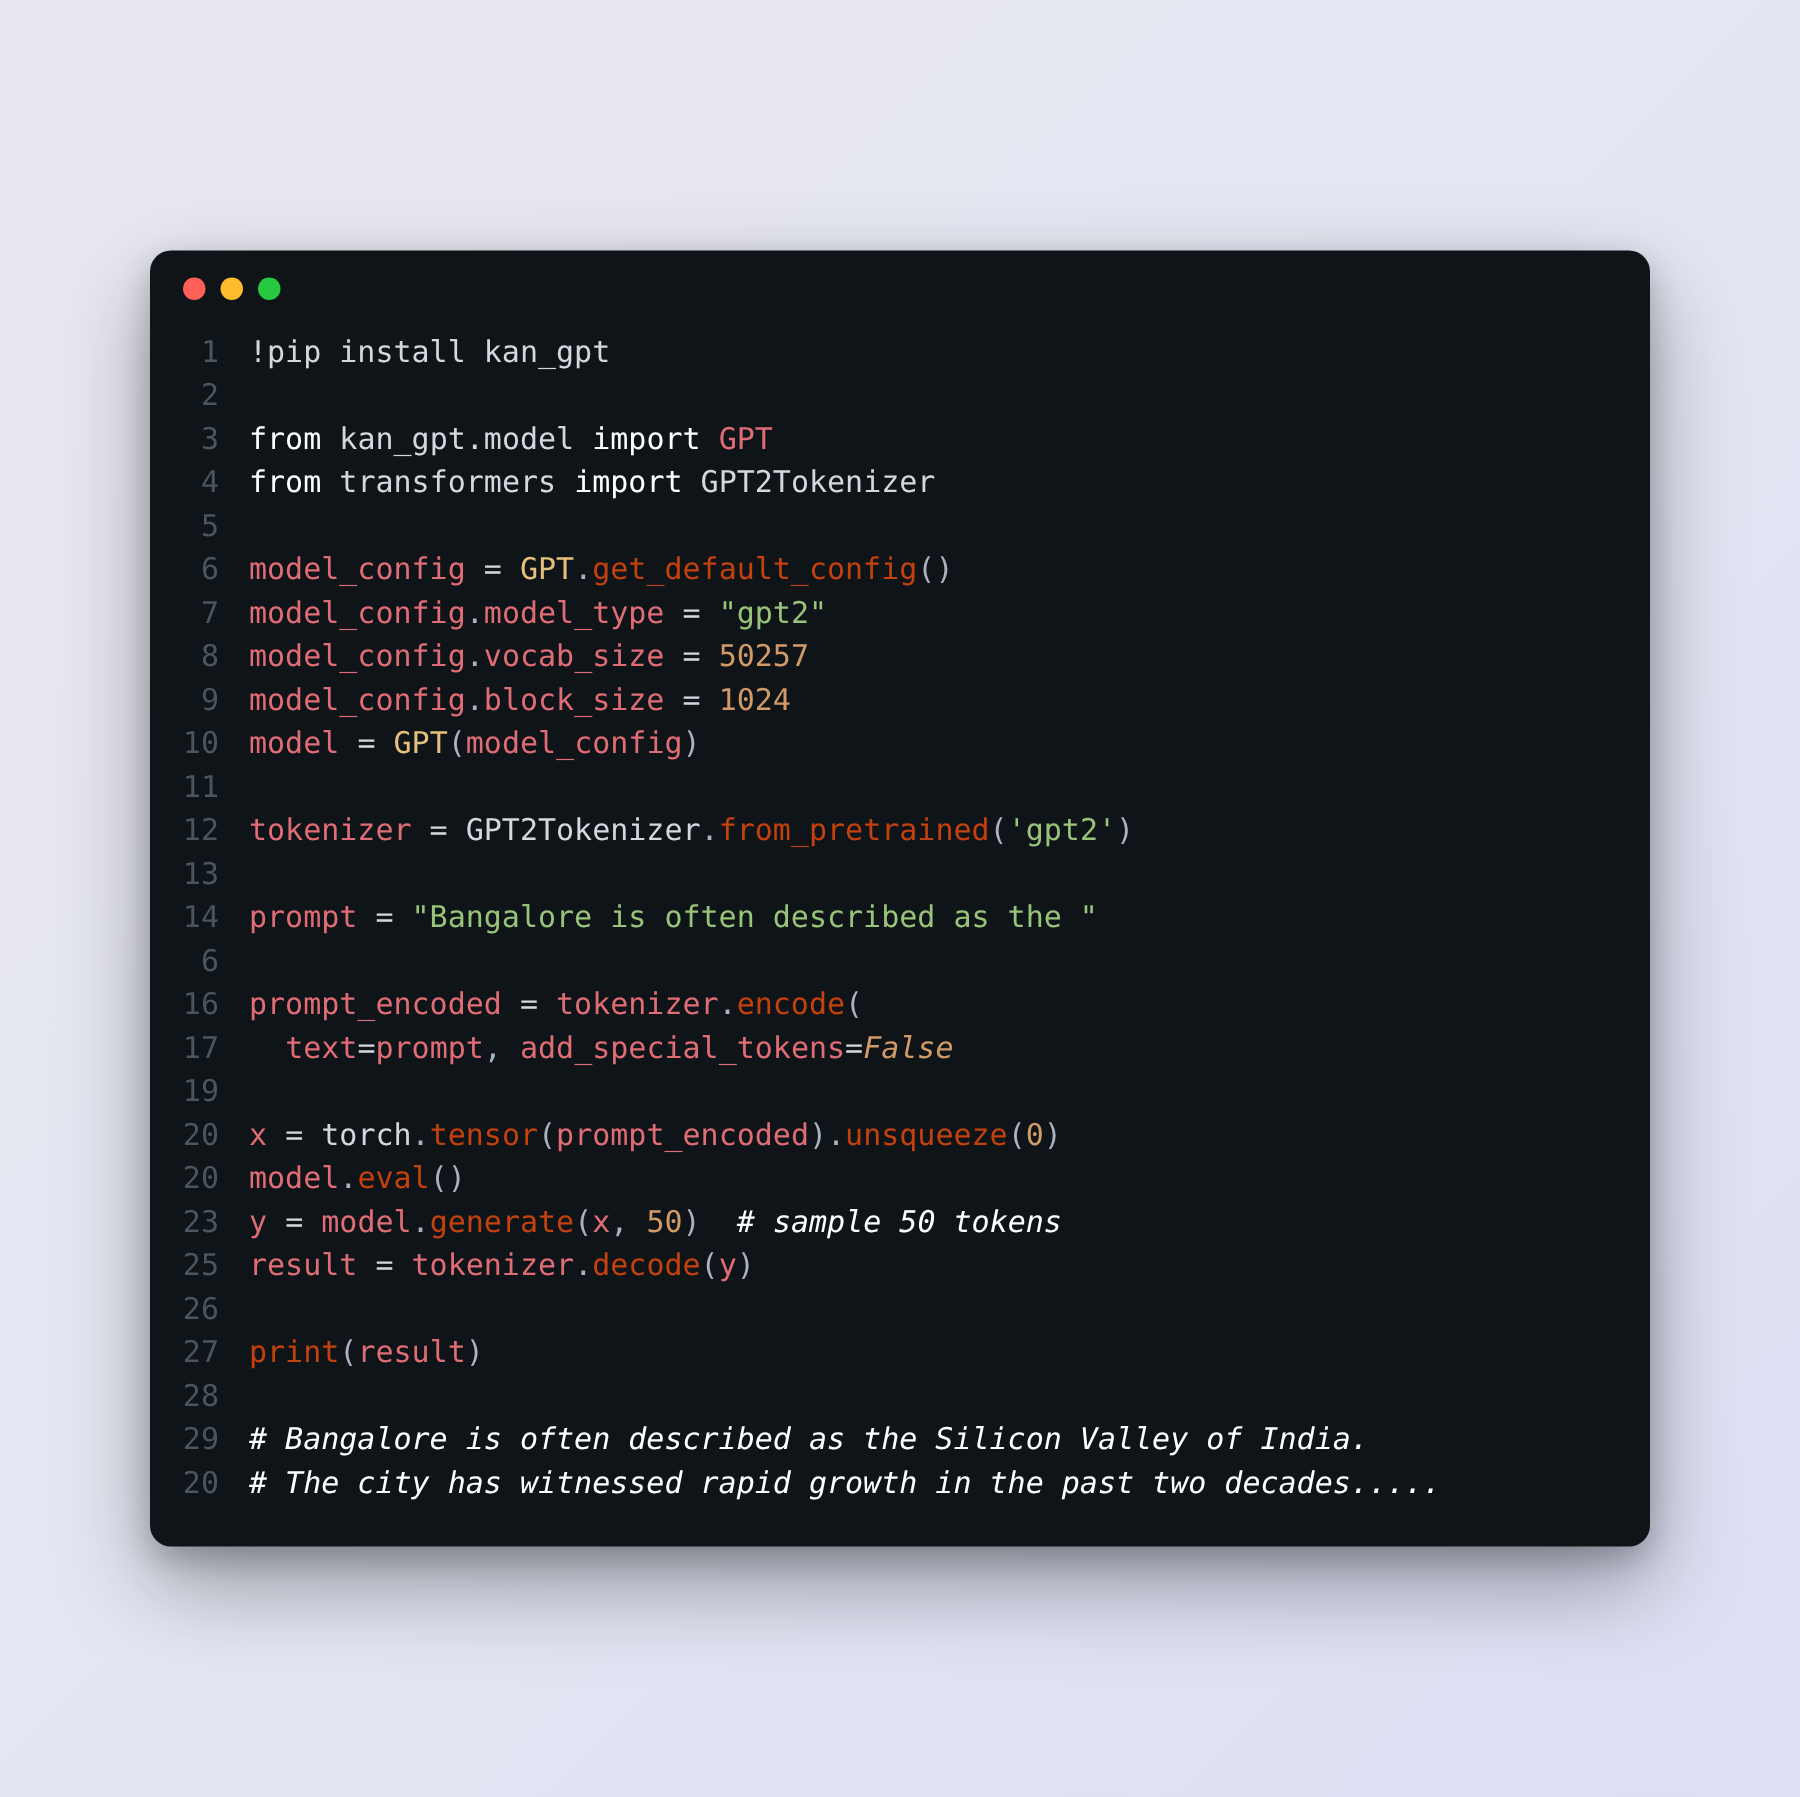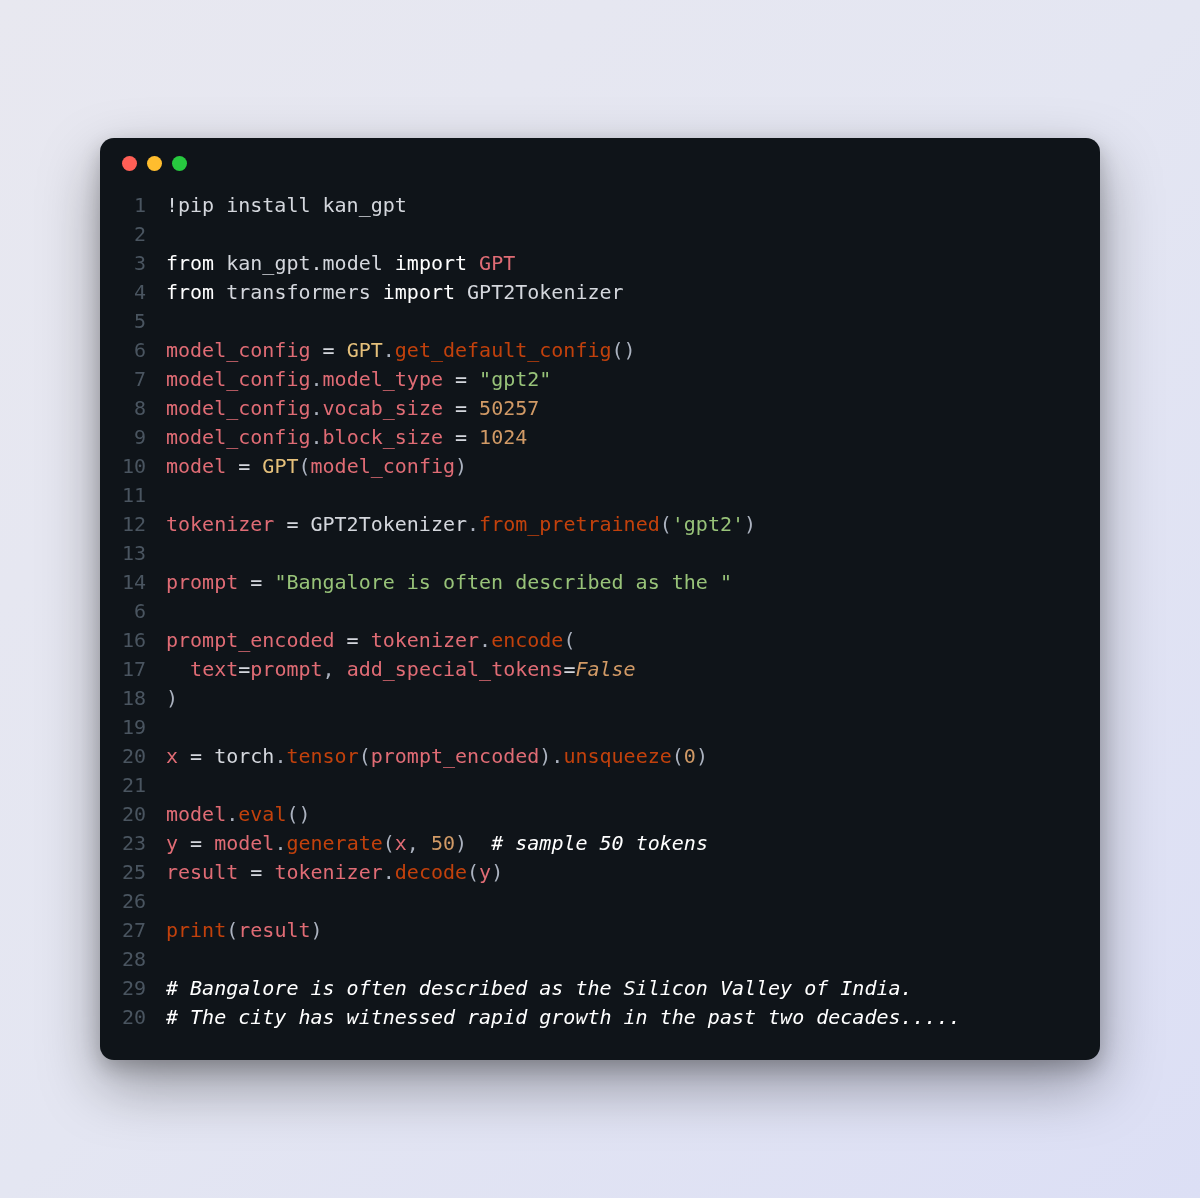--- a/index.html
+++ b/index.html
@@ -85,24 +85,22 @@
       <div class="line"><span class="gutter">8</span><span class="content"><span class="tok-ident-red">model_config</span><span class="tok-punc">.</span><span class="tok-ident-red">vocab_size</span><span class="tok-operator"> = </span><span class="tok-number">50257</span></span></div>
       <div class="line"><span class="gutter">9</span><span class="content"><span class="tok-ident-red">model_config</span><span class="tok-punc">.</span><span class="tok-ident-red">block_size</span><span class="tok-operator"> = </span><span class="tok-number">1024</span></span></div>
       <div class="line"><span class="gutter">10</span><span class="content"><span class="tok-ident-red">model</span><span class="tok-operator"> = </span><span class="tok-class">GPT</span><span class="tok-punc">(</span><span class="tok-ident-red">model_config</span><span class="tok-punc">)</span></span></div>
       <div class="line"><span class="gutter">11</span><span class="content"></span></div>
       <div class="line"><span class="gutter">12</span><span class="content"><span class="tok-ident-red">tokenizer</span><span class="tok-operator"> = </span><span class="tok-default">GPT2Tokenizer</span><span class="tok-punc">.</span><span class="tok-ident-func">from_pretrained</span><span class="tok-punc">(</span><span class="tok-string">'gpt2'</span><span class="tok-punc">)</span></span></div>
       <div class="line"><span class="gutter">13</span><span class="content"></span></div>
       <div class="line"><span class="gutter">14</span><span class="content"><span class="tok-ident-red">prompt</span><span class="tok-operator"> = </span><span class="tok-string">"Bangalore is often described as the "</span></span></div>
       <div class="line"><span class="gutter">6</span><span class="content"></span></div>
       <div class="line"><span class="gutter">16</span><span class="content"><span class="tok-ident-red">prompt_encoded</span><span class="tok-operator"> = </span><span class="tok-ident-red">tokenizer</span><span class="tok-punc">.</span><span class="tok-ident-func">encode</span><span class="tok-punc">(</span></span></div>
       <div class="line"><span class="gutter">17</span><span class="content"><span class="tok-default">  </span><span class="tok-ident-red">text</span><span class="tok-operator">=</span><span class="tok-ident-red">prompt</span><span class="tok-punc">, </span><span class="tok-ident-red">add_special_tokens</span><span class="tok-operator">=</span><span class="tok-const">False</span></span></div>
-      <div class="line"><span class="gutter">18</span><span class="content"><span class="tok-punc">)</span></span></div>
       <div class="line"><span class="gutter">19</span><span class="content"></span></div>
       <div class="line"><span class="gutter">20</span><span class="content"><span class="tok-ident-red">x</span><span class="tok-operator"> = </span><span class="tok-default">torch</span><span class="tok-punc">.</span><span class="tok-ident-func">tensor</span><span class="tok-punc">(</span><span class="tok-ident-red">prompt_encoded</span><span class="tok-punc">)</span><span class="tok-punc">.</span><span class="tok-ident-func">unsqueeze</span><span class="tok-punc">(</span><span class="tok-number">0</span><span class="tok-punc">)</span></span></div>
-      <div class="line"><span class="gutter">21</span><span class="content"></span></div>
       <div class="line"><span class="gutter">20</span><span class="content"><span class="tok-ident-red">model</span><span class="tok-punc">.</span><span class="tok-ident-func">eval</span><span class="tok-punc">()</span></span></div>
       <div class="line"><span class="gutter">23</span><span class="content"><span class="tok-ident-red">y</span><span class="tok-operator"> = </span><span class="tok-ident-red">model</span><span class="tok-punc">.</span><span class="tok-ident-func">generate</span><span class="tok-punc">(</span><span class="tok-ident-red">x</span><span class="tok-punc">, </span><span class="tok-number">50</span><span class="tok-punc">)</span><span class="tok-default">  </span><span class="tok-comment"># sample 50 tokens</span></span></div>
       <div class="line"><span class="gutter">25</span><span class="content"><span class="tok-ident-red">result</span><span class="tok-operator"> = </span><span class="tok-ident-red">tokenizer</span><span class="tok-punc">.</span><span class="tok-ident-func">decode</span><span class="tok-punc">(</span><span class="tok-ident-red">y</span><span class="tok-punc">)</span></span></div>
       <div class="line"><span class="gutter">26</span><span class="content"></span></div>
       <div class="line"><span class="gutter">27</span><span class="content"><span class="tok-ident-func">print</span><span class="tok-punc">(</span><span class="tok-ident-red">result</span><span class="tok-punc">)</span></span></div>
       <div class="line"><span class="gutter">28</span><span class="content"></span></div>
       <div class="line"><span class="gutter">29</span><span class="content"><span class="tok-comment"># Bangalore is often described as the Silicon Valley of India.</span></span></div>
       <div class="line"><span class="gutter">20</span><span class="content"><span class="tok-comment"># The city has witnessed rapid growth in the past two decades.....</span></span></div>
     </div>
 </div>

